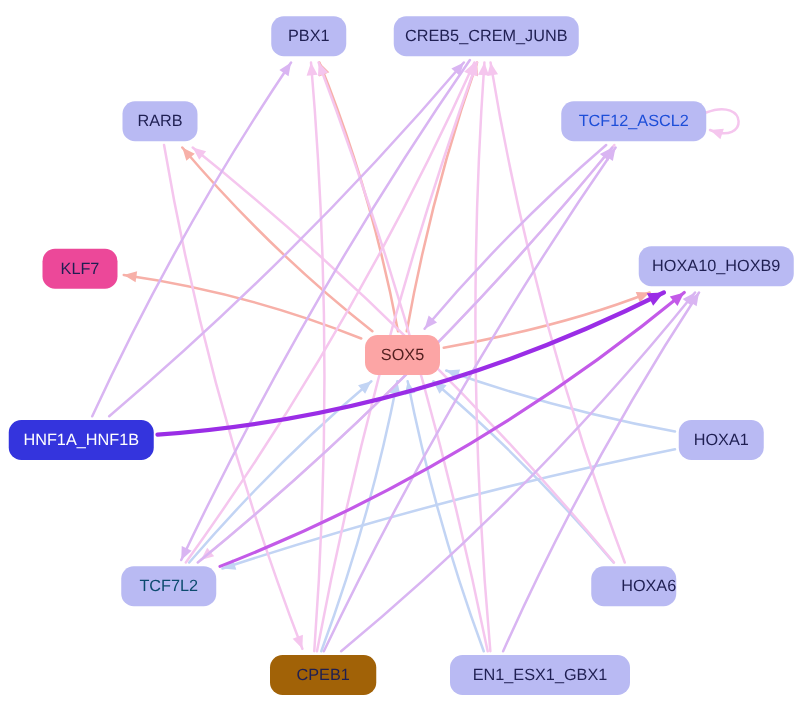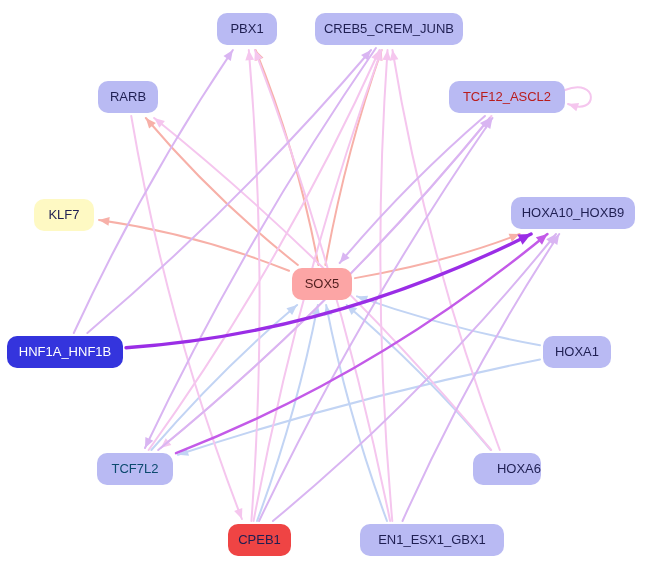--- a/index.html
+++ b/index.html
@@ -151,24 +151,24 @@
       </g>
       <g>
         <path d="M 126 347.74206793579697 Q 332.9 333.3 531.0872817955112 234" fill="none" stroke="#9a2de6" stroke-width="3.4" stroke-linecap="round"></path>
         <polygon points="531.0872817955112,234 522.5006869228058,244.63294825022814 517.4298003750415,234.51225115863883" fill="#9a2de6"></polygon>
       </g>
     </svg>
   <div>
       <div class="node" style="left: 217px; top: 13px; width: 60px; background: rgb(185, 186, 243); color: rgb(31, 31, 82);">PBX1</div>
       <div class="node" style="left: 315px; top: 13px; width: 148px; background: rgb(185, 186, 243); color: rgb(31, 31, 82);">CREB5_CREM_JUNB</div>
       <div class="node" style="left: 98px; top: 81px; width: 60px; background: rgb(185, 186, 243); color: rgb(31, 31, 82);">RARB</div>
-      <div class="node" style="left: 449px; top: 81px; width: 116px; background: rgb(185, 186, 243); color: #b91c1c;">TCF12_ASCL2</div>
-      <div class="node" style="left: 34px; top: 199px; width: 60px; background: #fef9c3; color: rgb(31, 31, 82);">KLF7</div>
+      <div class="node" style="left: 449px; top: 81px; width: 116px; background: rgb(185, 186, 243); color: #1d4ed8;">TCF12_ASCL2</div>
+      <div class="node" style="left: 34px; top: 199px; width: 60px; background: #ec4899; color: rgb(31, 31, 82);">KLF7</div>
       <div class="node" style="left: 511px; top: 197px; width: 124px; background: rgb(185, 186, 243); color: rgb(31, 31, 82);">HOXA10_HOXB9</div>
       <div class="node" style="left: 292px; top: 268px; width: 60px; background: #fca5a5; color: rgb(82, 31, 31);">SOX5</div>
       <div class="node" style="left: 7px; top: 336px; width: 116px; background: rgb(52, 52, 221); color: rgb(255, 255, 255);">HNF1A_HNF1B</div>
       <div class="node" style="left: 543px; top: 336px; width: 68px; background: rgb(185, 186, 243); color: rgb(31, 31, 82);">HOXA1</div>
       <div class="node" style="left: 97px; top: 453px; width: 76px; background: rgb(185, 186, 243); color: #0c4a6e;">TCF7L2</div>
       <div class="node" style="left: 473px; top: 453px; width: 68px; background: rgb(185, 186, 243); color: rgb(31, 31, 82); text-align: right;">HOXA6</div>
-      <div class="node" style="left: 228px; top: 524px; width: 63px; background: #ef4444; color: rgb(31, 31, 82);">CPEB1</div>
+      <div class="node" style="left: 216px; top: 524px; width: 85px; background: #a16207; color: rgb(31, 31, 82);">CPEB1</div>
       <div class="node" style="left: 328px; top: 524px; width: 144px; background: rgb(185, 186, 243); color: rgb(31, 31, 82); margin-left: 32px;">EN1_ESX1_GBX1</div>
     </div>
 </div>
 
 </body></html>

